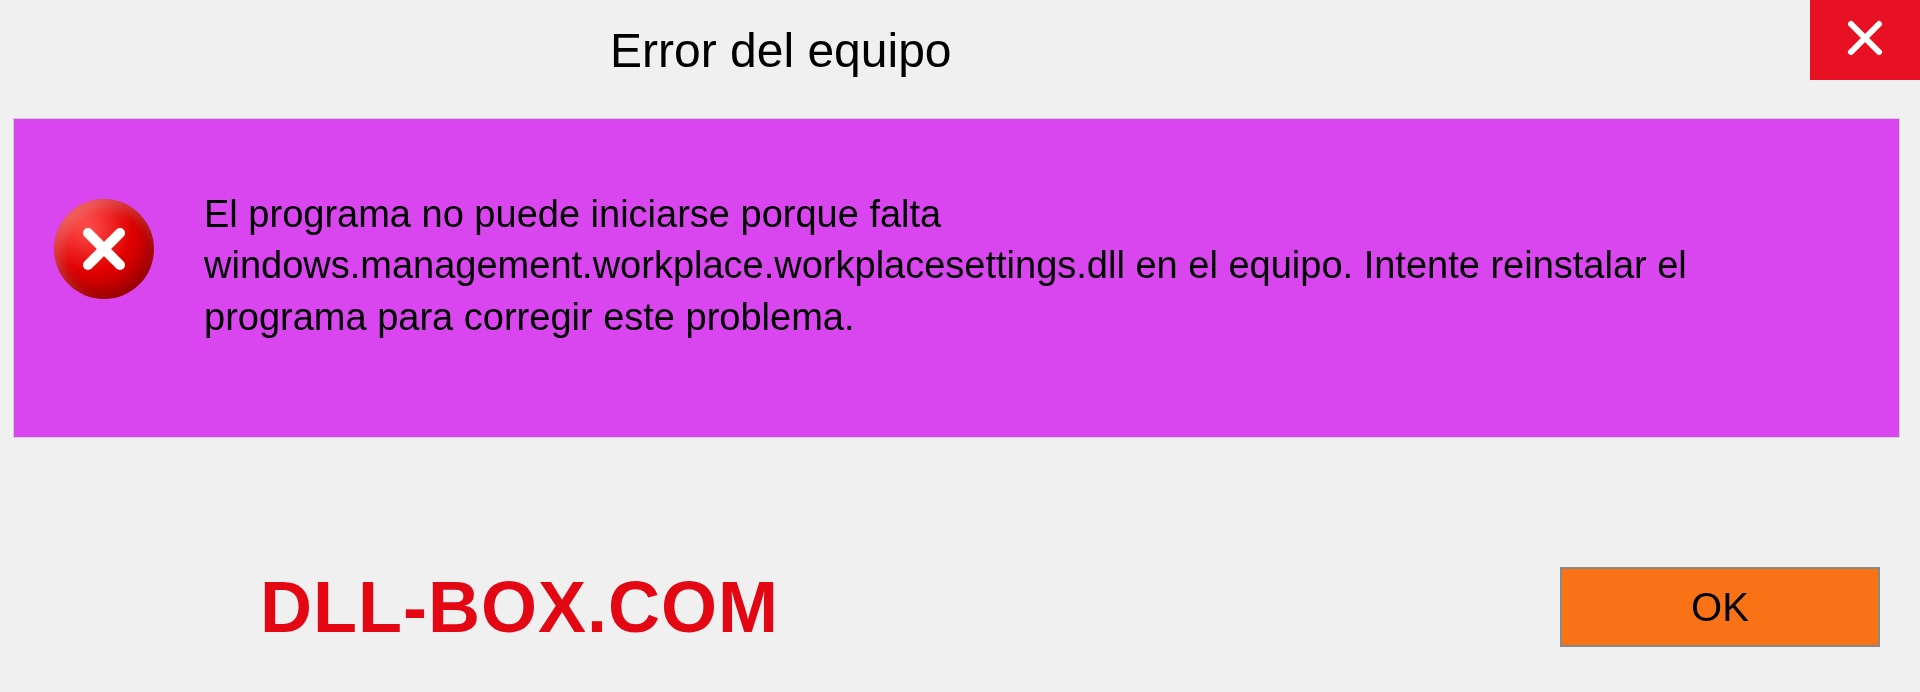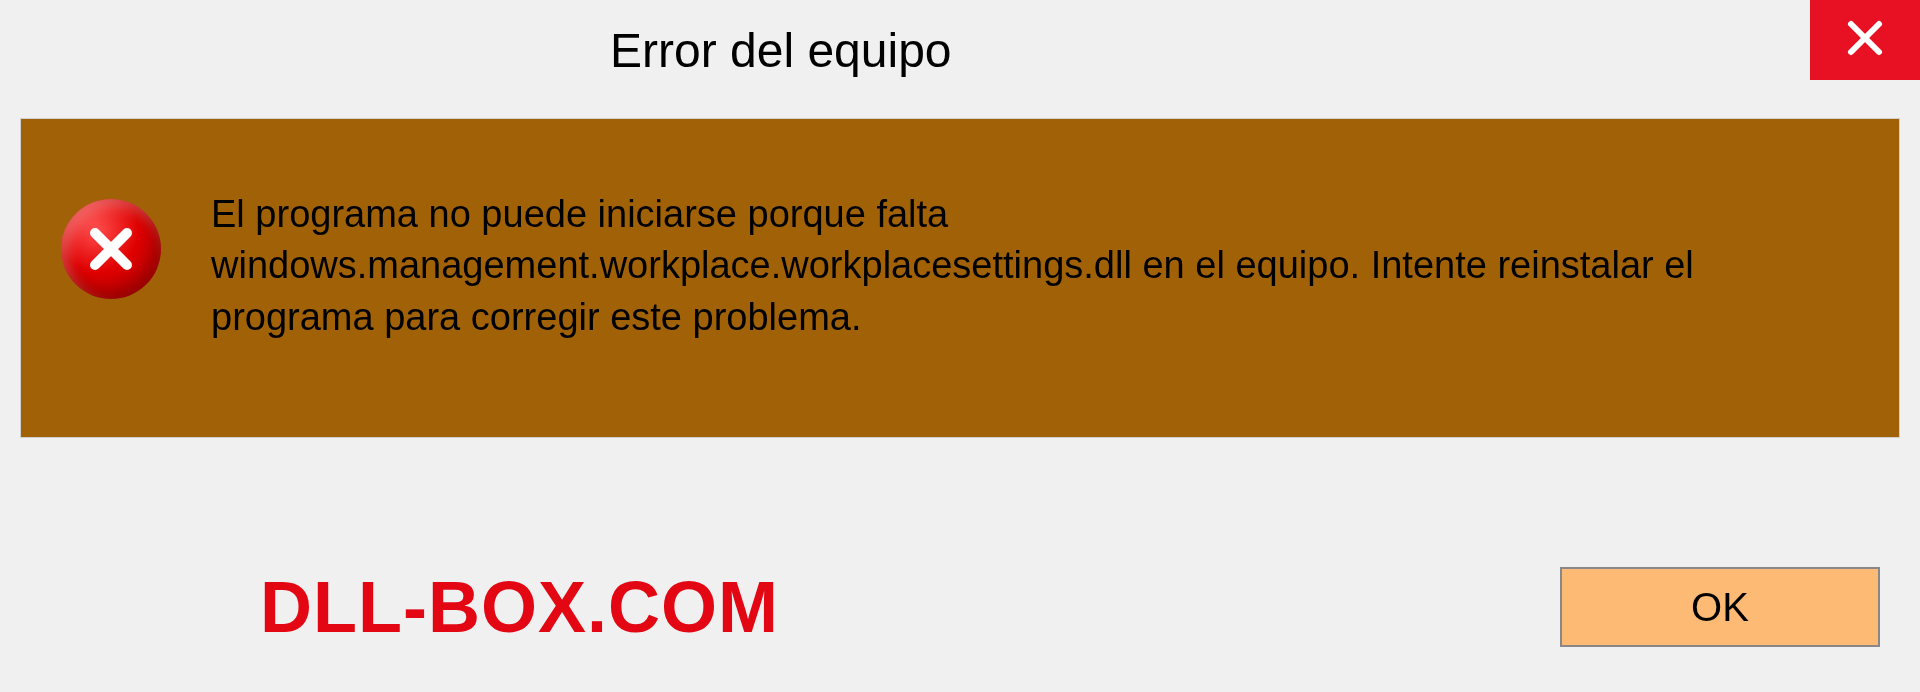--- a/index.html
+++ b/index.html
@@ -43,22 +43,22 @@
       justify-content: center;
       cursor: pointer;
     }
 
     .close-button svg {
       width: 40px;
       height: 40px;
     }
 
     .content-panel {
-      margin: 18px 20px 0 20px;
-      background: #a16207;
+      margin: 18px 20px 0 13px;
+      background: #d946ef;
       border: 1px solid #d0d0d0;
       padding: 70px 60px 70px 40px;
       display: flex;
       align-items: flex-start;
       gap: 50px;
       min-height: 320px;
     }
 
     .error-icon-wrap {
       flex-shrink: 0;
@@ -107,21 +107,21 @@
       font-size: 72px;
       font-weight: 900;
       color: #e30613;
       letter-spacing: 1px;
       font-family: Arial, sans-serif;
     }
 
     .ok-button {
       width: 320px;
       height: 80px;
-      background: #fdba74;
+      background: #f97316;
       border: 2px solid #888;
       font-size: 40px;
       color: #000;
       display: flex;
       align-items: center;
       justify-content: center;
       cursor: pointer;
       font-family: "Segoe UI", Arial, sans-serif;
     }
   </style>

